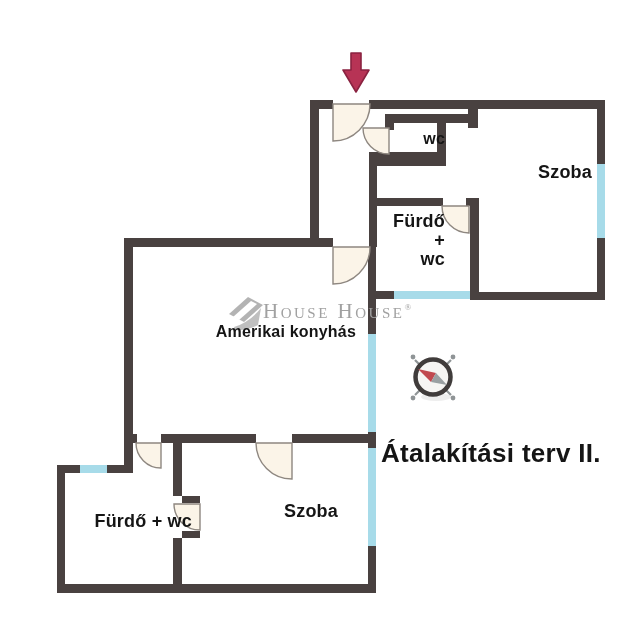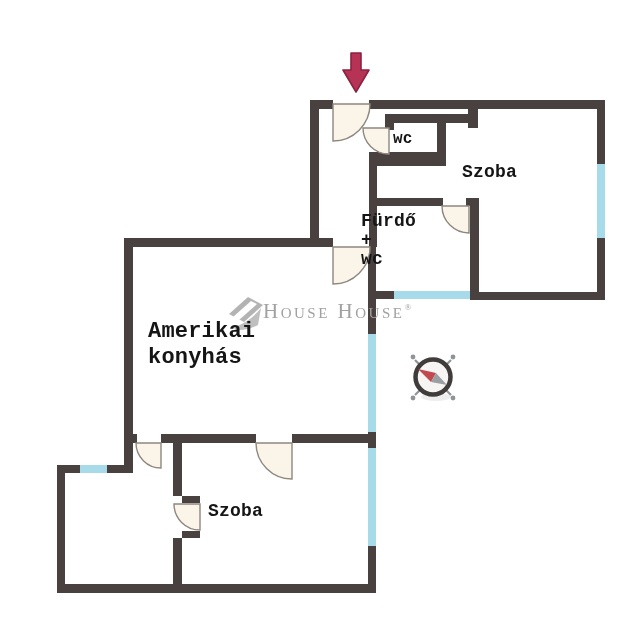--- a/index.html
+++ b/index.html
@@ -6,26 +6,26 @@
   .plan{
     position:relative;width:640px;height:630px;background:#ffffff;overflow:hidden;
     font-family:"Liberation Sans",sans-serif;
   }
   .wall{position:absolute;background:var(--wall,#494140);}
   .win{position:absolute;background:var(--window,#a7dbe9);}
   .overlay{position:absolute;left:0;top:0;}
   .door{fill:var(--door-fill,#fbf4e8);stroke:var(--door-stroke,#8e8780);stroke-width:1.4;}
   .lbl{
     position:absolute;font-weight:700;color:var(--label,#151515);
-    text-align:left;line-height:1.15;letter-spacing:.2px;font-family:Liberation Mono, monospace;
+    text-align:right;line-height:1.15;letter-spacing:.2px;
   }
   .lbl-wc{left:393px;top:130px;width:52px;font-size:16px;}
   .lbl-szoba-top{left:462px;top:162px;width:130px;font-size:18px;}
   .lbl-furdo-mid{left:361px;top:212px;width:84px;font-size:18px;line-height:19px;}
-  .lbl-nappali{left:148px;top:319px;width:208px;font-size:22px;line-height:26px;}
+  .lbl-nappali{left:148px;top:319px;width:208px;font-size:16px;line-height:26px;}
   .lbl-furdo-bot{left:40px;top:511px;width:152px;font-size:18px;}
   .lbl-szoba-bot{left:208px;top:501px;width:130px;font-size:18px;}
   .title{
     position:absolute;left:381px;top:438px;font-size:26px;font-weight:700;
     color:var(--label,#151515);white-space:nowrap;letter-spacing:.3px;
   }
   .wm-text{
     position:absolute;left:263px;top:299px;
     font-family:"Liberation Serif",serif;font-variant:small-caps;
     font-size:21px;letter-spacing:2.5px;color:var(--watermark,#a1a1a1);
@@ -119,16 +119,18 @@
   <div class="lbl lbl-furdo-mid">
     <div>Fürdő</div>
     <div>+</div>
     <div>wc</div>
   </div>
 
   <div class="lbl lbl-nappali">
     <div>Amerikai konyhás</div>
   </div>
 
+  <div class="lbl lbl-furdo-bot">Fürdő + wc</div>
   <div class="lbl lbl-szoba-bot">Szoba</div>
 
+  <div class="title">Átalakítási terv II.</div>
 
 </div>
 
 </body></html>

